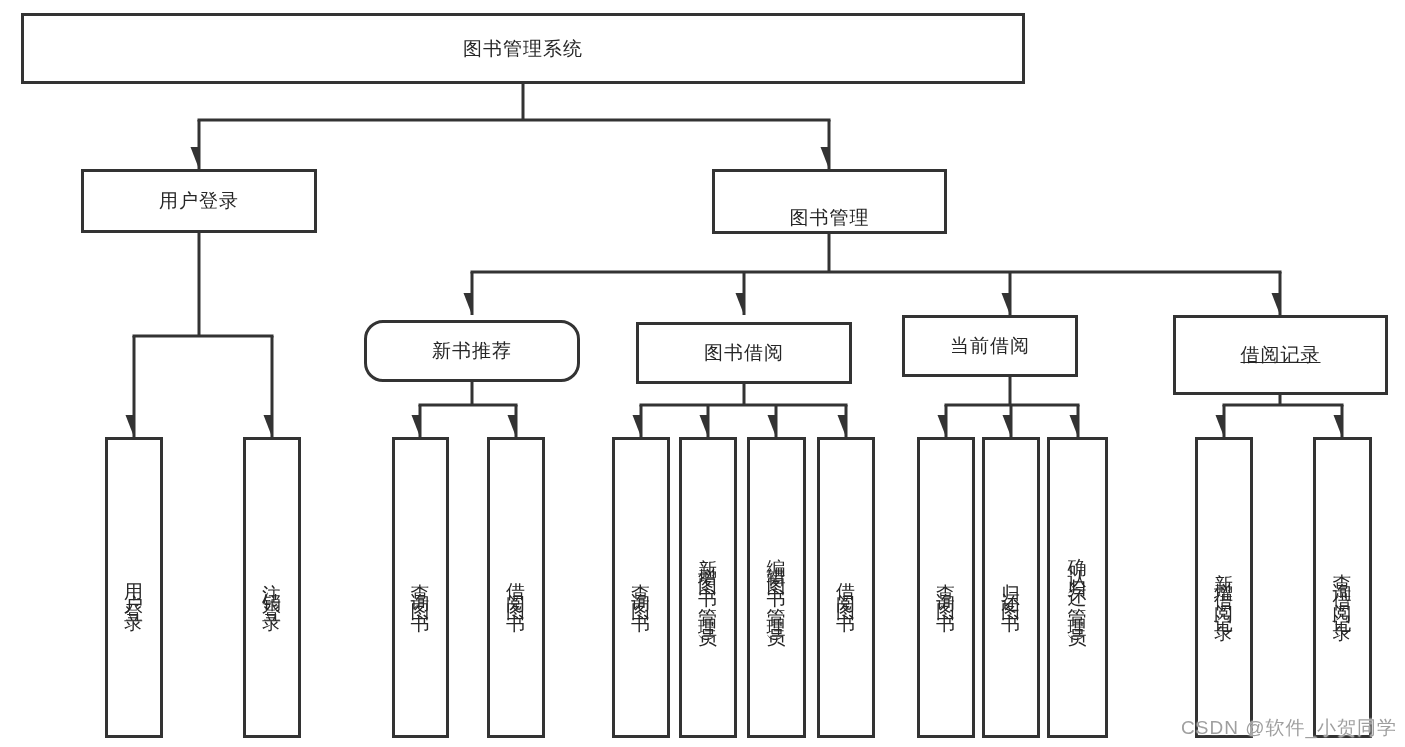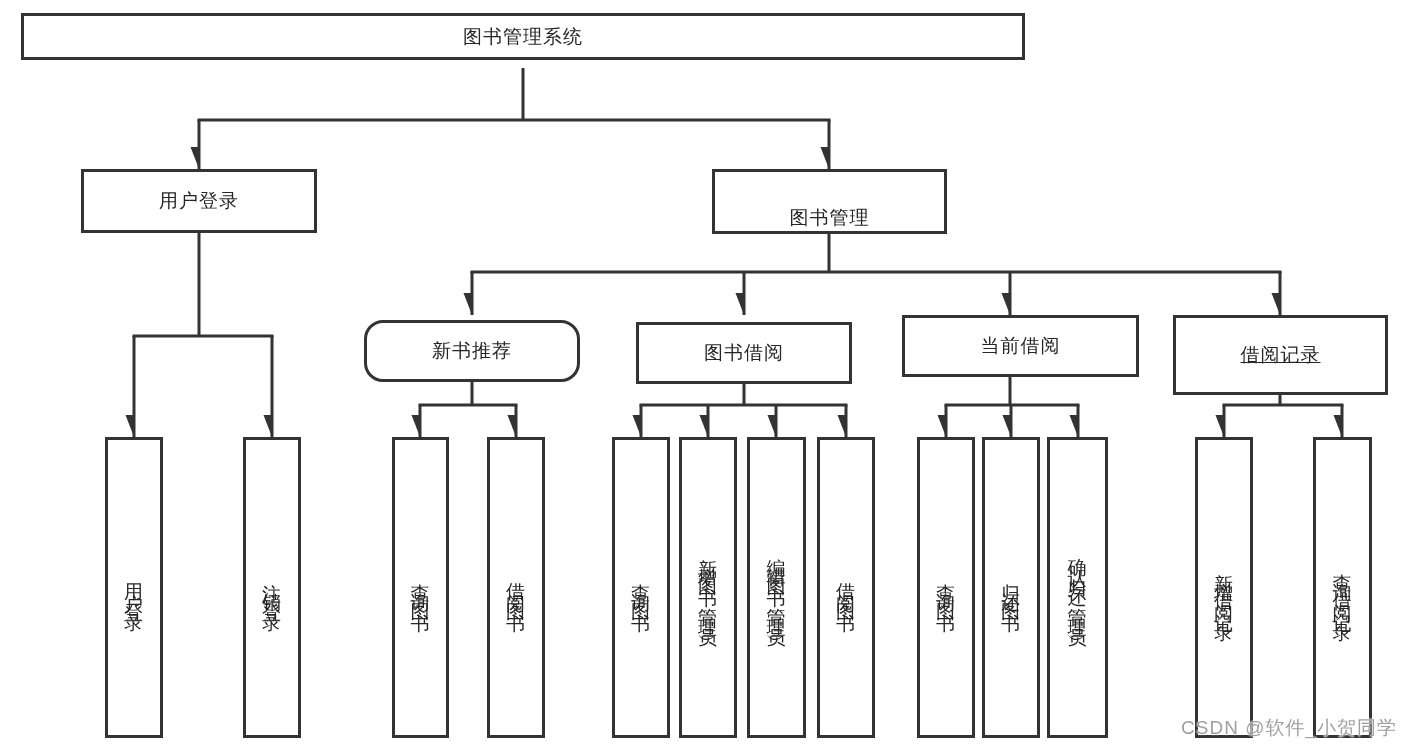--- a/index.html
+++ b/index.html
@@ -88,38 +88,38 @@
     <path class="wire" d="M946,405 L946,437" marker-end="url(#arrow)"></path>
     <path class="wire" d="M1011,405 L1011,437" marker-end="url(#arrow)"></path>
     <path class="wire" d="M1078,405 L1078,437" marker-end="url(#arrow)"></path>
 
     <path class="wire" d="M1280,377 L1280,405"></path>
     <path class="wire" d="M1222.5,405 L1343.5,405"></path>
     <path class="wire" d="M1224,405 L1224,437" marker-end="url(#arrow)"></path>
     <path class="wire" d="M1342,405 L1342,437" marker-end="url(#arrow)"></path>
   </svg>
 
-  <div class="box" style="left:21px; top:13px; width:1004px; height:47px;">
+  <div class="box" style="left:21px; top:13px; width:1004px; height:71px;">
     <span class="h-label">图书管理系统</span>
   </div>
 
   <div class="box" style="left:81px; top:169px; width:236px; height:64px;">
     <span class="h-label">用户登录</span>
   </div>
   <div class="box" style="left:712px; top:169px; width:235px; height:65px;align-items:flex-end;">
     <span class="h-label">图书管理</span>
   </div>
 
   <div class="box" style="left:364px; top:320px; width:216px; height:62px;border-radius:19px;">
     <span class="h-label">新书推荐</span>
   </div>
   <div class="box" style="left:636px; top:322px; width:216px; height:62px;">
     <span class="h-label">图书借阅</span>
   </div>
-  <div class="box" style="left:902px; top:315px; width:237px; height:62px;">
+  <div class="box" style="left:902px; top:315px; width:176px; height:62px;">
     <span class="h-label">当前借阅</span>
   </div>
   <div class="box" style="left:1173px; top:315px; width:215px; height:80px;text-decoration:underline;">
     <span class="h-label">借阅记录</span>
   </div>
 
   <div class="box" style="left:105px; top:437px; width:58px; height:301px;">
     <span class="v-label">用户登录</span>
   </div>
   <div class="box" style="left:243px; top:437px; width:58px; height:301px;">

